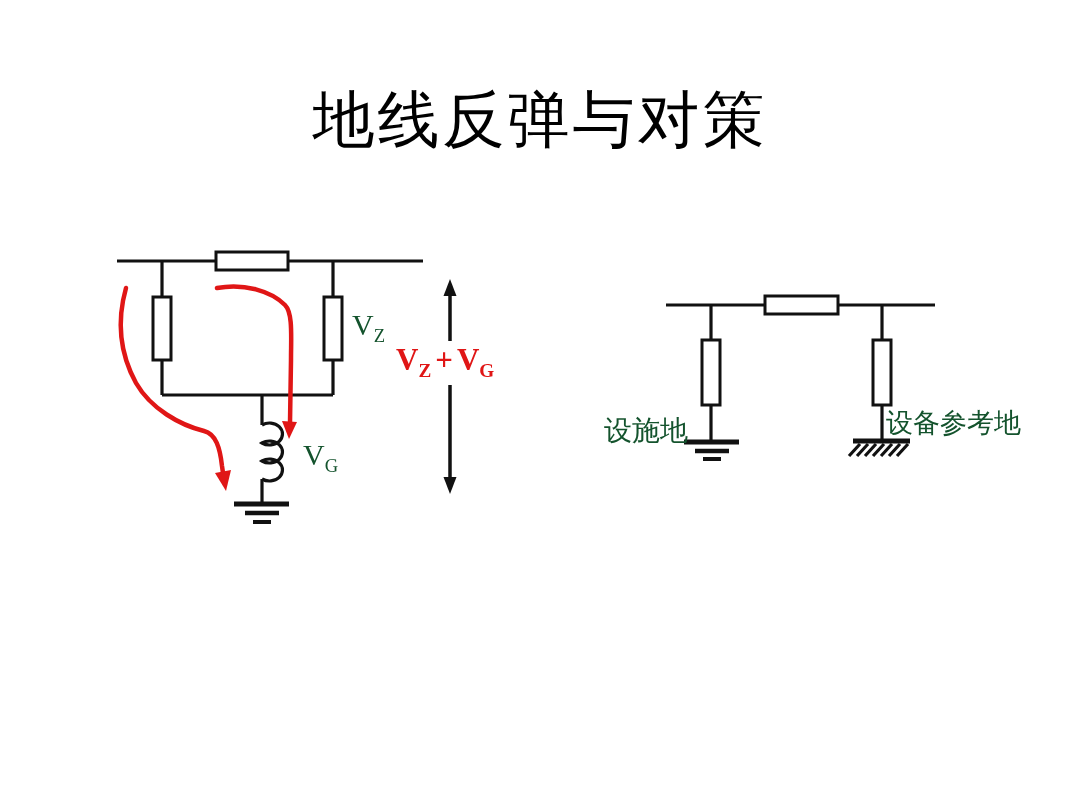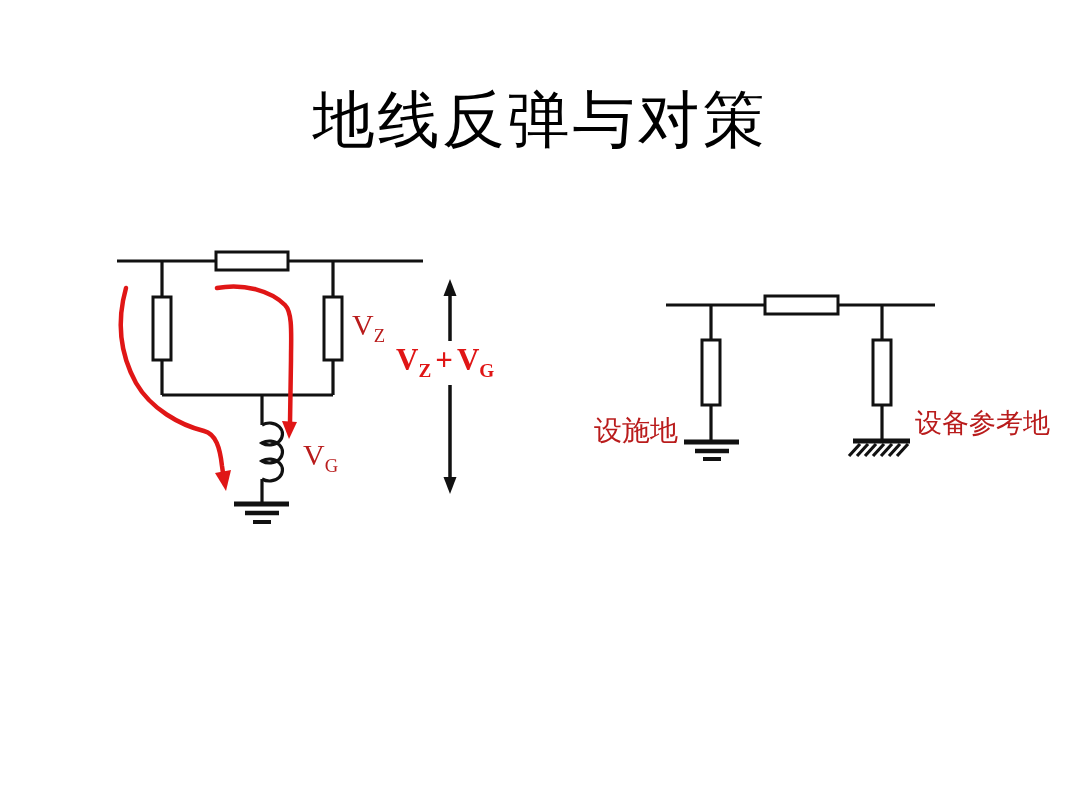--- a/index.html
+++ b/index.html
@@ -23,29 +23,29 @@
     color:#000;line-height:1.1;
   }
   .art{position:absolute;left:0;top:0;width:1080px;height:810px;}
   .wire{stroke:var(--ink);stroke-width:3.2;fill:none;}
   .comp{stroke:var(--ink);stroke-width:3;fill:#ffffff;}
   .gnd{stroke:var(--ink);fill:none;}
   .arrowline{stroke:var(--ink);stroke-width:3.5;fill:none;}
   .blackfill{fill:var(--ink);stroke:none;}
   .redpath{stroke:var(--diagram-red);stroke-width:4.5;fill:none;stroke-linecap:round;}
   .redfill{fill:var(--diagram-red);stroke:none;}
-  .label{position:absolute;color:#b91c1c;line-height:1;}
+  .label{position:absolute;color:#14532d;line-height:1;}
   .vlabel{font-size:30px;}
   .vlabel sub{font-size:0.62em;line-height:0;}
   .vtotal{
     font-size:31px;font-weight:bold;color:var(--diagram-red);
   }
   .vtotal sub{font-size:0.62em;line-height:0;}
   .vtotal .op{margin:0 4px;}
-  .gnd-label{font-size:28px;}
+  .gnd-label{font-size:28px;margin-left:10px;}
   .gnd-label.right{font-size:27px;}
   .conclusion{
     position:absolute;left:60px;top:597px;
     font-size:36px;font-weight:bold;
     color:var(--text-red);
     white-space:nowrap;letter-spacing:0.5px;
   }
 </style>
 </head>
 <body>
@@ -118,16 +118,16 @@
   </svg>
 
   <div class="label vlabel" style="left:352px;top:310px;"><span>V</span><sub>Z</sub></div>
 
   <div class="label vlabel" style="left:303px;top:440px;"><span>V</span><sub>G</sub></div>
 
   <div class="label vtotal" style="left:396px;top:344px;"><span>V</span><sub>Z</sub><span class="op">+</span><span>V</span><sub>G</sub></div>
 
   <div class="label gnd-label" style="left:594px;top:417px;">设施地</div>
 
-  <div class="label gnd-label right" style="left:915px;top:410px;">设备参考地</div>
+  <div class="label gnd-label right" style="left:876px;top:410px;">设备参考地</div>
 
 
 </div>
 
 </body></html>

